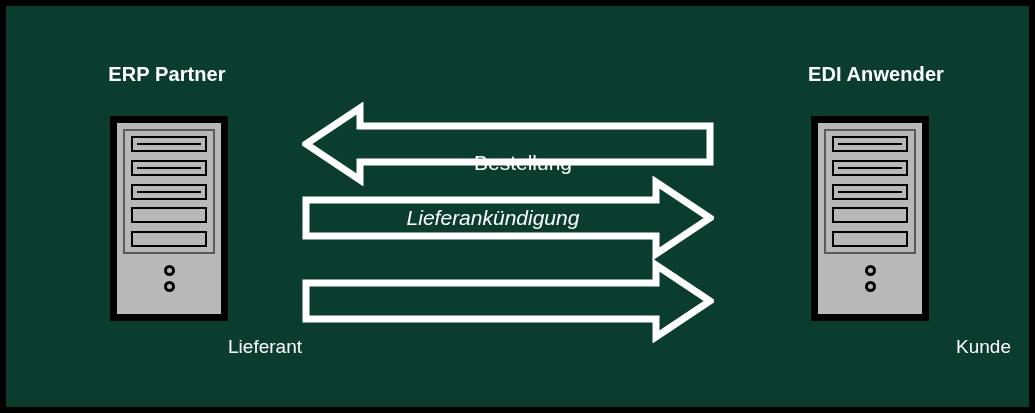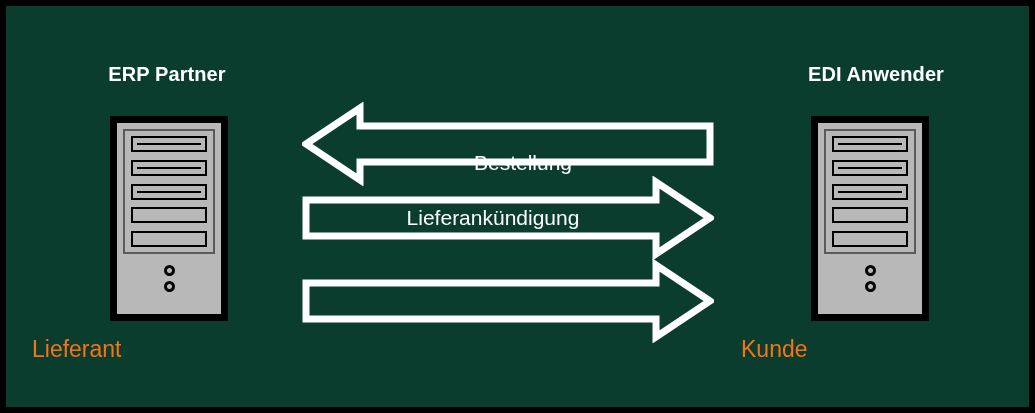--- a/index.html
+++ b/index.html
@@ -27,25 +27,25 @@
     letter-spacing: 0.1px;
     white-space: nowrap;
     text-align: center;
   }
   #title-left  { left: 26px;  top: 57px; width: 270px; }
   #title-right { left: 735px; top: 57px; width: 270px; }
 
   
   .col-foot {
     position: absolute;
-    font-size: 23px;
+    font-size: 19px;
     font-weight: normal;
-    color: #f97316;
+    color: #ffffff;
     white-space: nowrap;
-    text-align: left;
+    text-align: right;
   }
   #foot-left  { left: 26px;  top: 330px; width: 270px; }
   #foot-right { left: 735px; top: 330px; width: 270px; }
 
   
   .tower {
     position: absolute;
     width: 118px;
     height: 205px;
     background: #b8b8b8;
@@ -132,21 +132,21 @@
     top: 50%;
     transform: translateY(-50%);
     text-align: center;
     color: #ffffff;
     font-size: 21px;
     font-weight: normal;
     white-space: nowrap;
     pointer-events: none;
   }
   .arrow-label.shift-right { padding-left: 30px; margin-top: 19px; }
-  .arrow-label.shift-left  { padding-right: 30px; }
+  .arrow-label.shift-left  { padding-right: 30px; font-style: italic; }
 </style>
 </head>
 <body>
 
 <div id="canvas">
 
   <div id="title-left" class="col-title">ERP Partner</div>
 
   <div id="tower-left" class="tower">
     <div class="tower-inner">

